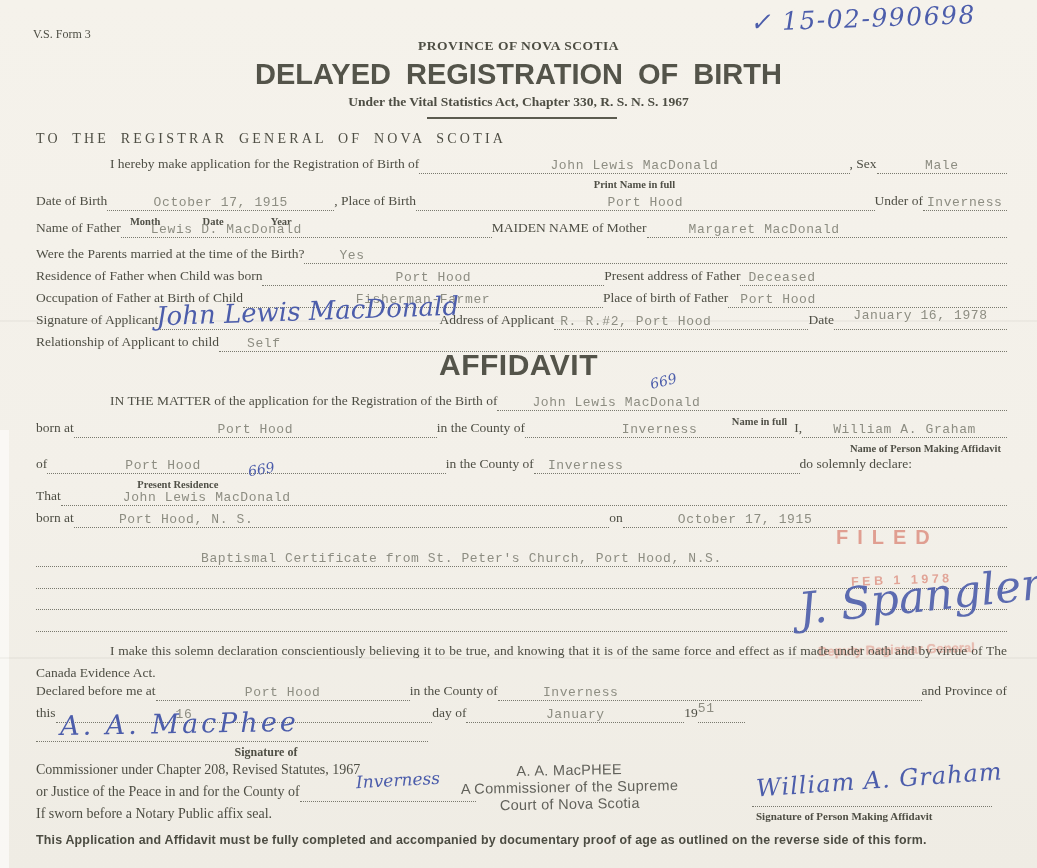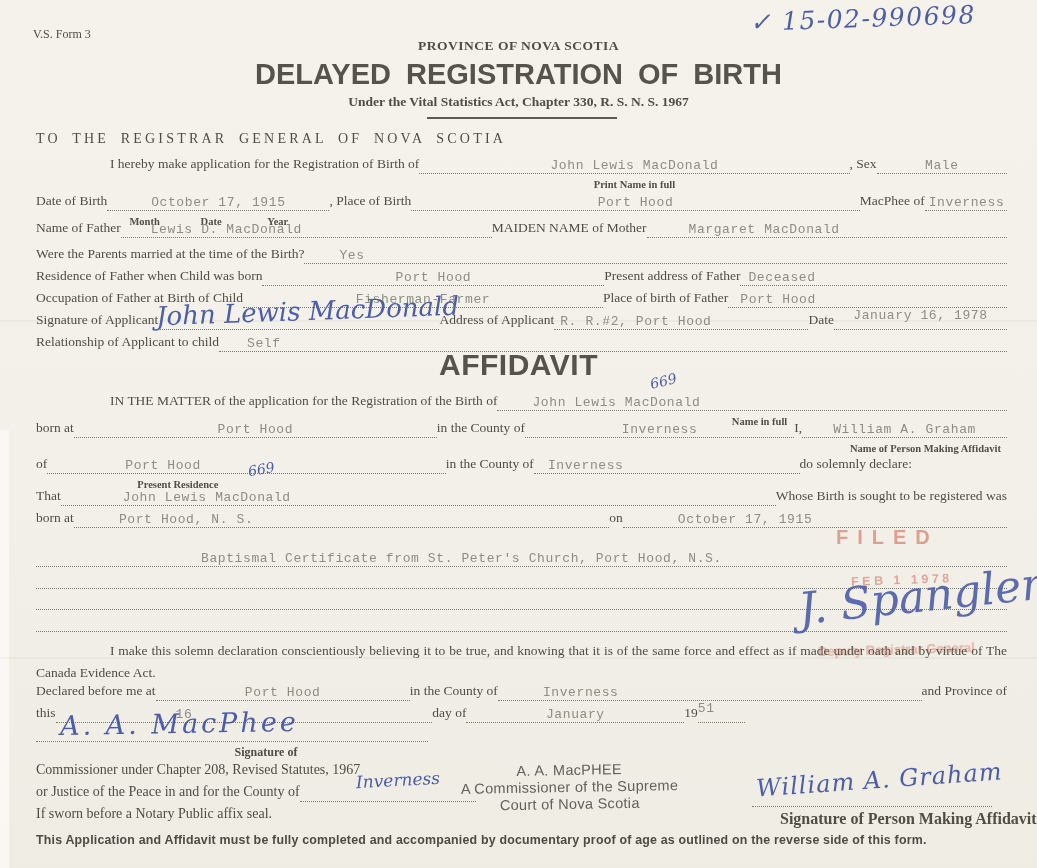--- a/index.html
+++ b/index.html
@@ -60,21 +60,21 @@
     <span class="f" style="flex:2.7">
       <span class="tw">October 17,  1915</span>
       <span class="hint" style="left:10%">Month</span>
       <span class="hint" style="left:42%">Date</span>
       <span class="hint" style="left:72%">Year</span>
     </span>
     <span class="lbl">, Place of Birth</span>
     <span class="f" style="flex:5.45">
       <span class="tw">Port Hood</span>
     </span>
-    <span class="lbl">MacPhee of</span>
+    <span class="lbl">Under of</span>
     <span class="f left" style="flex:1">
       <span class="tw" style="padding-left:4px">Inverness</span>
     </span>
   </div>
 
   <div class="row" style="top:219px">
     <span class="lbl">Name of Father</span>
     <span class="f left" style="flex:3.55">
       <span class="tw" style="padding-left:30px">Lewis D. MacDonald</span>
     </span>
@@ -172,21 +172,20 @@
     </span>
     <span class="lbl">do solemnly declare:</span>
   </div>
   <div class="p hw" style="left:248px;top:461px;font-size:14px;transform:rotate(-10deg)">669</div>
 
   <div class="row" style="top:487px">
     <span class="lbl">That</span>
     <span class="f left" style="flex:1">
       <span class="tw" style="padding-left:62px">John Lewis MacDonald</span>
     </span>
-    <span class="lbl">Whose Birth is sought to be registered was</span>
   </div>
 
   <div class="row" style="top:509px">
     <span class="lbl">born at</span>
     <span class="f left" style="flex:4.6">
       <span class="tw" style="padding-left:45px">Port Hood, N. S.</span>
     </span>
     <span class="lbl">on</span>
     <span class="f left" style="flex:3.3">
       <span class="tw" style="padding-left:55px">October 17, 1915</span>
@@ -250,18 +249,18 @@
   <div class="p" style="left:36px;top:806px;font-size:14px">If sworn before a Notary Public affix seal.</div>
 
   <div class="stamp-gray" style="left:452px;top:762px;width:235px">
     <div>A. A. MacPHEE</div>
     <div>A Commissioner of the Supreme</div>
     <div>Court of Nova Scotia</div>
   </div>
 
   <div class="p hw" style="left:756px;top:766px;font-size:24px;letter-spacing:1px;transform:rotate(-4deg)">William A. Graham</div>
   <div class="dotline" style="top:806px;left:752px;right:auto;width:240px"></div>
-  <div class="p" style="left:780px;top:810px;width:240px;text-align:center;font-weight:bold;font-size:16px">Signature of Person Making Affidavit</div>
+  <div class="p" style="left:756px;top:810px;width:240px;font-weight:bold;font-size:11px">Signature of Person Making Affidavit</div>
 
   <div class="p hw" style="left:156px;top:296px;font-size:26px;transform:rotate(-2deg)">John Lewis MacDonald</div>
 
   <div class="p sans" style="left:36px;top:833px;font-weight:bold;font-size:12.4px;color:#4c4c42;letter-spacing:.2px">This Application and Affidavit must be fully completed and accompanied by documentary proof of age as outlined on the reverse side of this form.</div>
 </div>
 
 </body></html>

